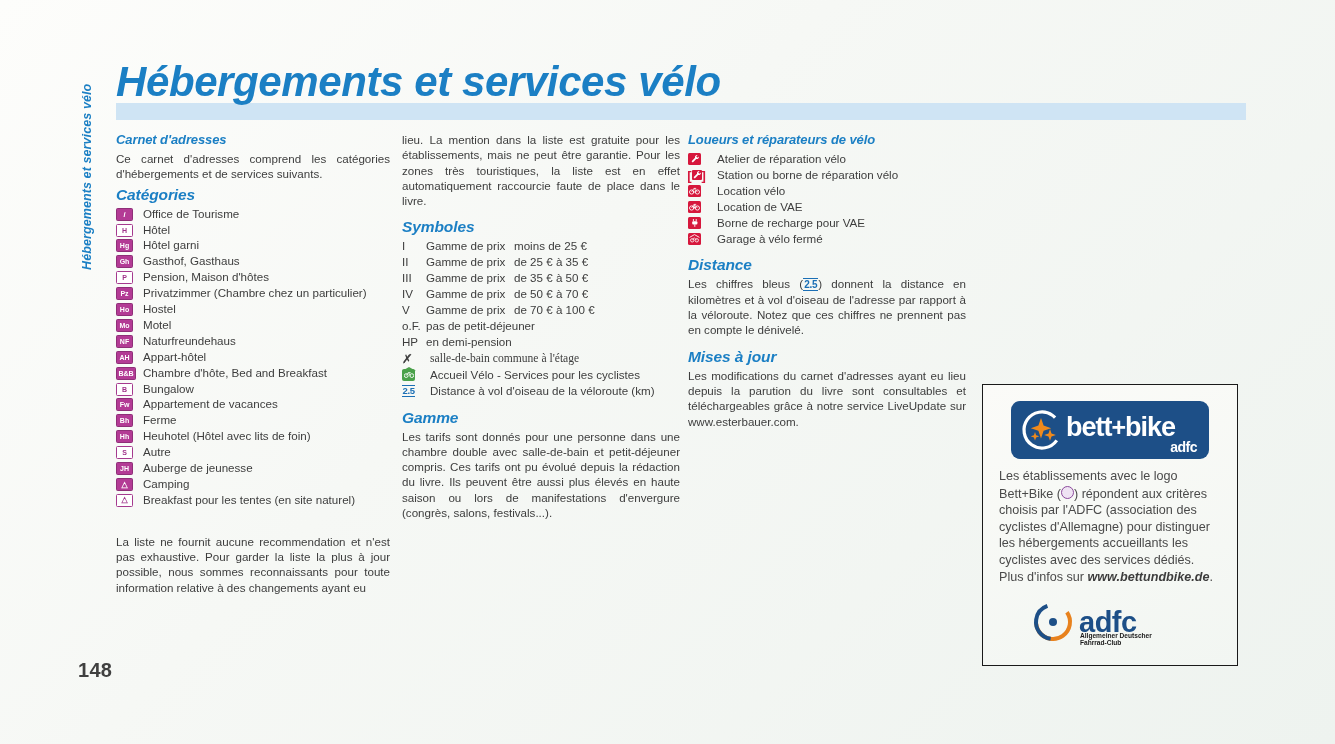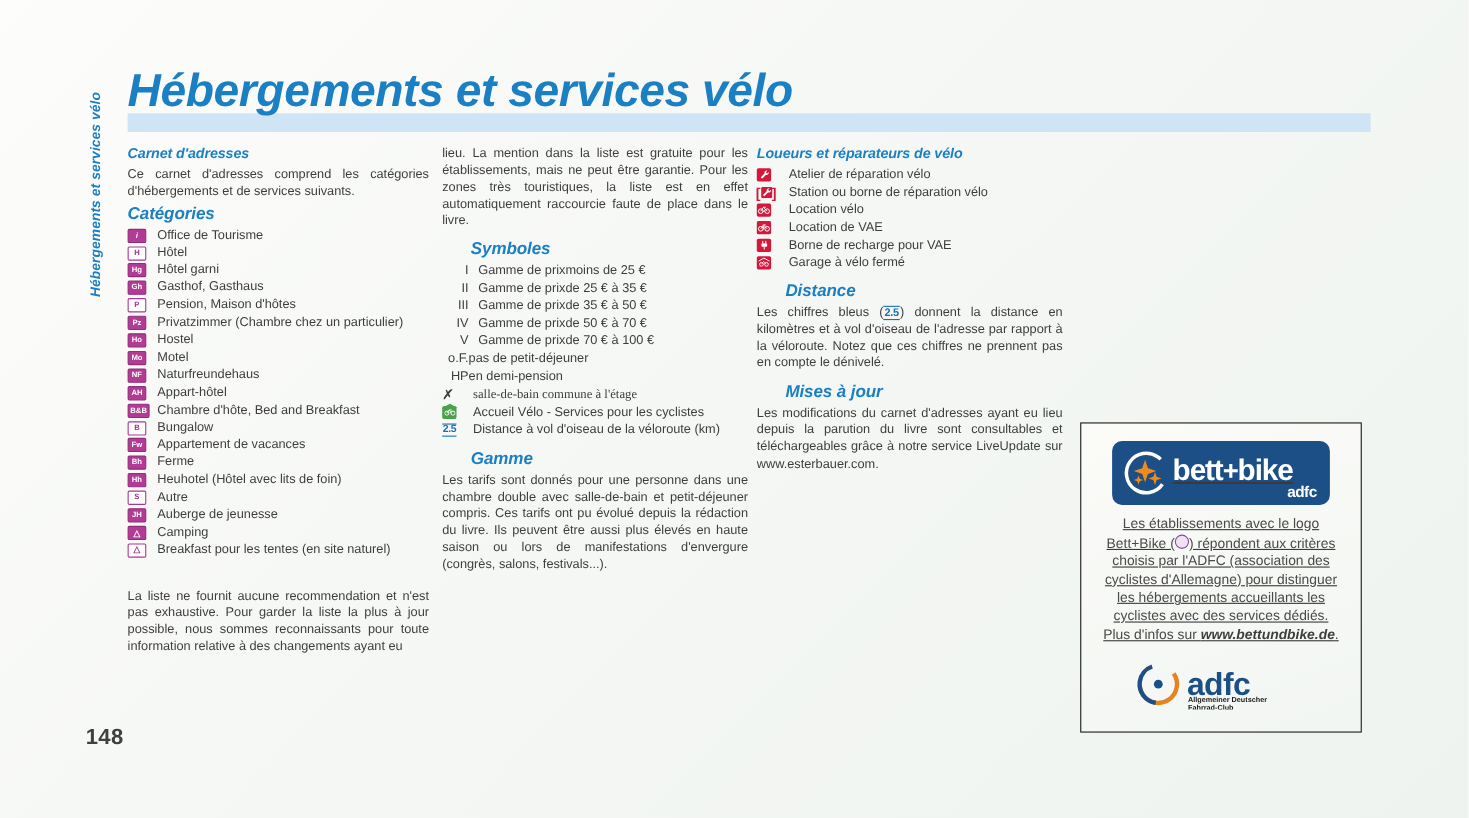--- a/index.html
+++ b/index.html
@@ -99,21 +99,21 @@
     font-style: italic;
     font-weight: bold;
     color: #1b7fc4;
     letter-spacing: -0.1px;
   }
   h2.sec.big {
     font-size: 13px;
     margin-bottom: 4px;
     font-style: italic;
   }
-  h2.sec.tight { margin-top: 10px; margin-left: 26px; }
+  h2.sec.tight { margin-top: 10px; }
 
   p.body {
     margin: 0 0 4px 0;
     font-size: 11.6px;
     line-height: 15.3px;
     color: #3d3d3d;
     text-align: justify;
     hyphens: manual;
   }
   p.body.last { margin-bottom: 0; }
@@ -124,21 +124,20 @@
     margin: 1px 0 0 0;
     padding: 0;
   }
   ul.legend li {
     display: flex;
     align-items: flex-start;
     font-size: 11.6px;
     line-height: 15.9px;
     color: #3d3d3d;
     white-space: nowrap;
-    text-align: right;
   }
   .lg-icon {
     flex: 0 0 auto;
     width: 20px;
     display: flex;
     align-items: center;
     justify-content: flex-start;
     margin-top: 2px;
   }
   .lg-txt { padding-left: 7px; }
@@ -267,22 +266,20 @@
   .bb-box {
     position: absolute;
     left: 982px;
     top: 384px;
     width: 256px;
     height: 282px;
     border: 1px solid #1a1a1a;
     background: linear-gradient(160deg,#fbfbf8 0%, #f2f6f2 100%);
     box-sizing: border-box;
     padding: 14px 16px 10px;
-    text-align: center;
-    text-decoration: underline;
   }
   .bb-logo {
     width: 198px;
     height: 58px;
     margin: 2px auto 9px;
     background: #1d4f87;
     border-radius: 9px;
     display: flex;
     align-items: center;
     justify-content: flex-start;

